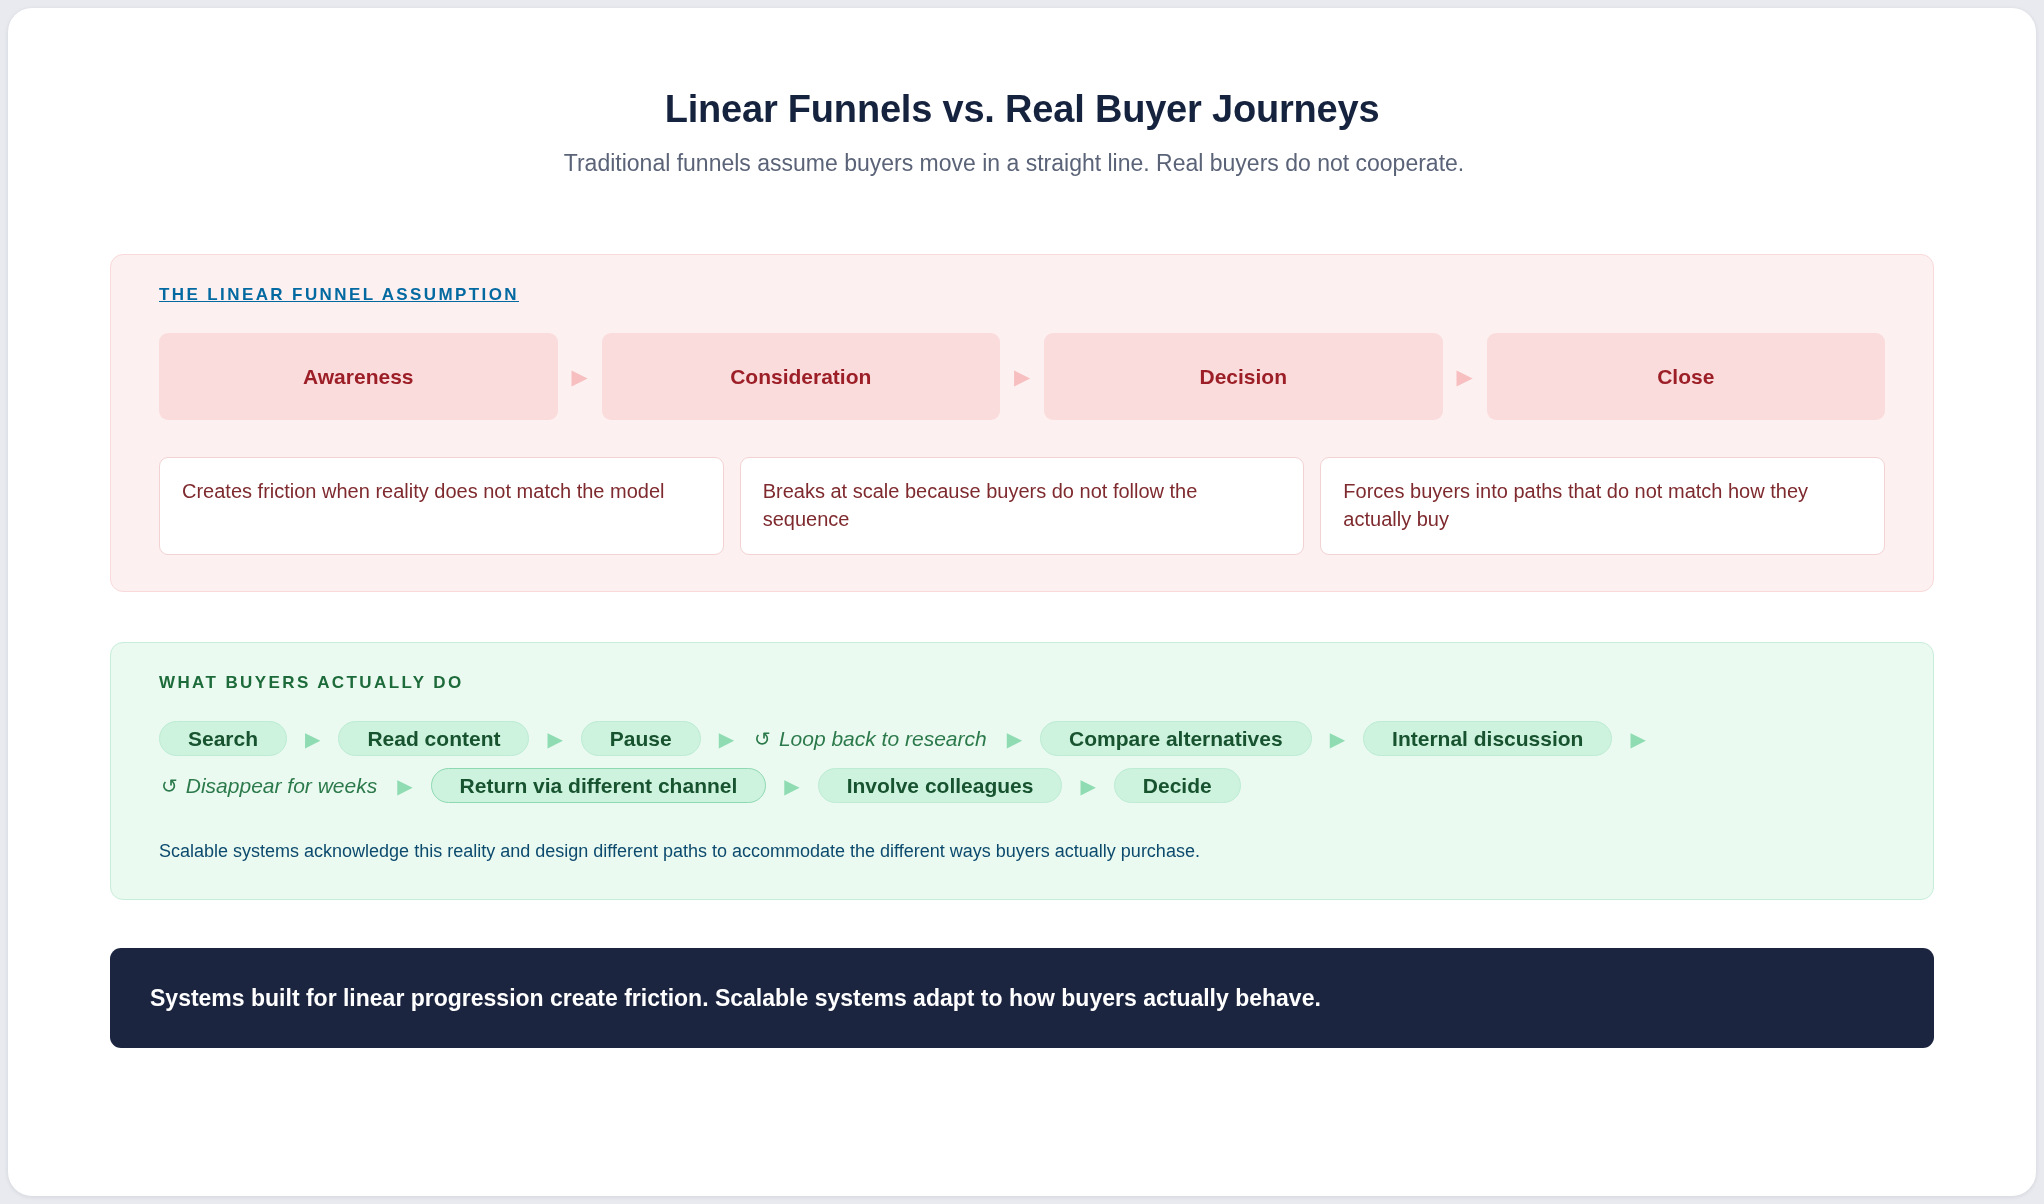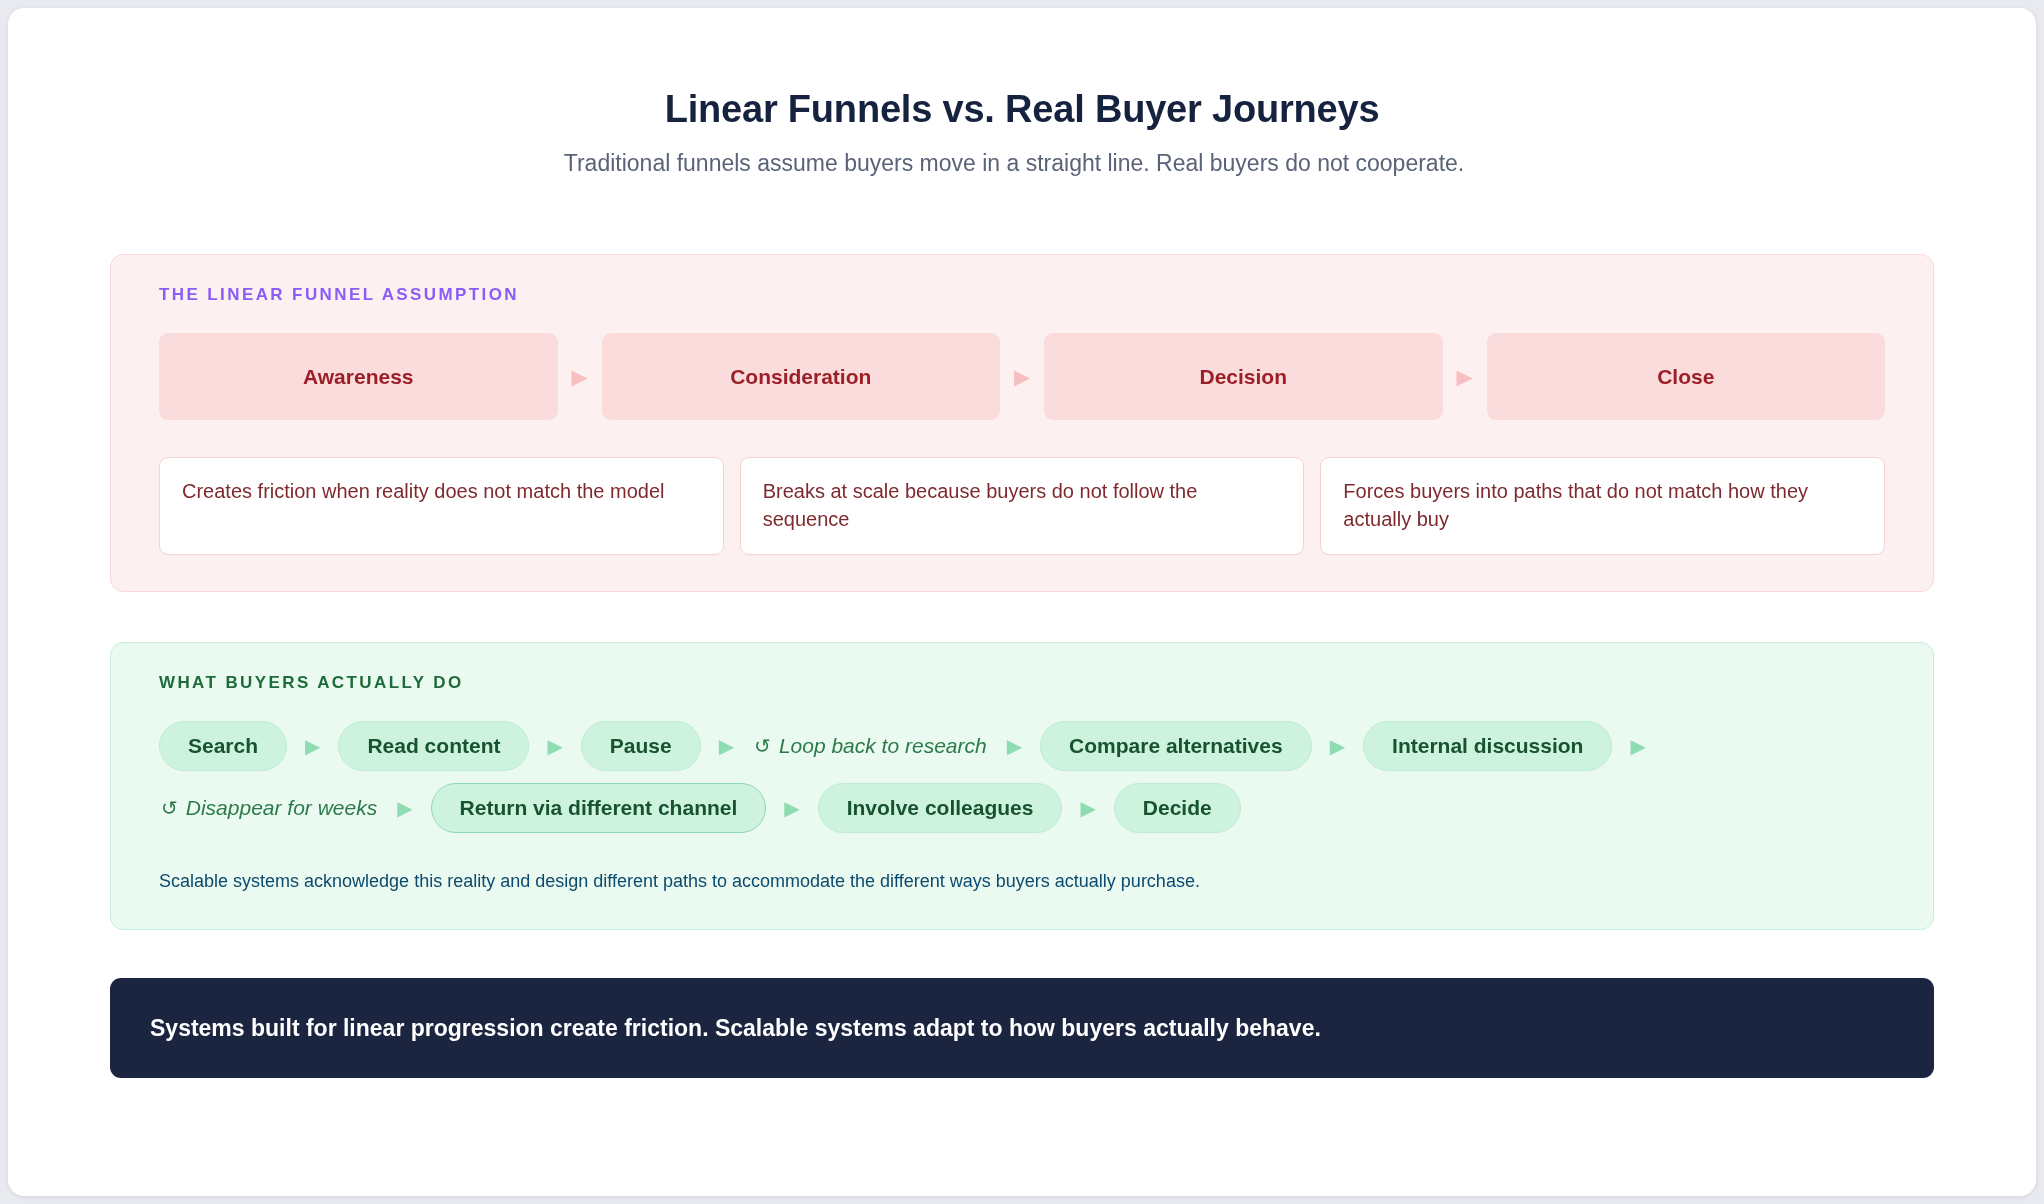--- a/index.html
+++ b/index.html
@@ -16,21 +16,21 @@
     overflow: hidden;
   }
 
   .page-card {
     position: absolute;
     left: 8px;
     top: 8px;
     width: 2028px;
     height: 1188px;
     background: #ffffff;
-    border-radius: 16px;
+    border-radius: 24px;
     box-shadow: 0 1px 4px rgba(20,25,45,0.10);
     box-sizing: border-box;
     overflow: hidden;
   }
 
   
   .header {
     padding-top: 78px;
     text-align: center;
   }
@@ -65,21 +65,21 @@
     text-transform: uppercase;
     margin: 0 0 28px 0;
   }
 
   
   .panel-funnel {
     margin-top: 76px;
     background: #fdf0f0;
     border-color: #f9d9da;
   }
-  .panel-funnel .panel-label { color: #8b5cf6; }
+  .panel-funnel .panel-label { color: #0369a1; text-decoration: underline; }
 
   .funnel-row {
     display: flex;
     align-items: stretch;
     gap: 0;
   }
   .funnel-stage {
     flex: 1 1 0;
     background: #fbdcdc;
     border-radius: 9px;
@@ -134,21 +134,21 @@
     flex-wrap: wrap;
     align-items: center;
     gap: 0 18px;
     row-gap: 12px;
     max-width: 1560px;
   }
   .pill {
     background: #cdf2de;
     border: 1px solid #bdecd3;
     border-radius: 999px;
-    height: 50px;
+    height: 35px;
     box-sizing: border-box;
     padding: 0 28px;
     display: inline-flex;
     align-items: center;
     justify-content: center;
     font-size: 21px;
     font-weight: bold;
     color: #17532f;
     white-space: nowrap;
   }

